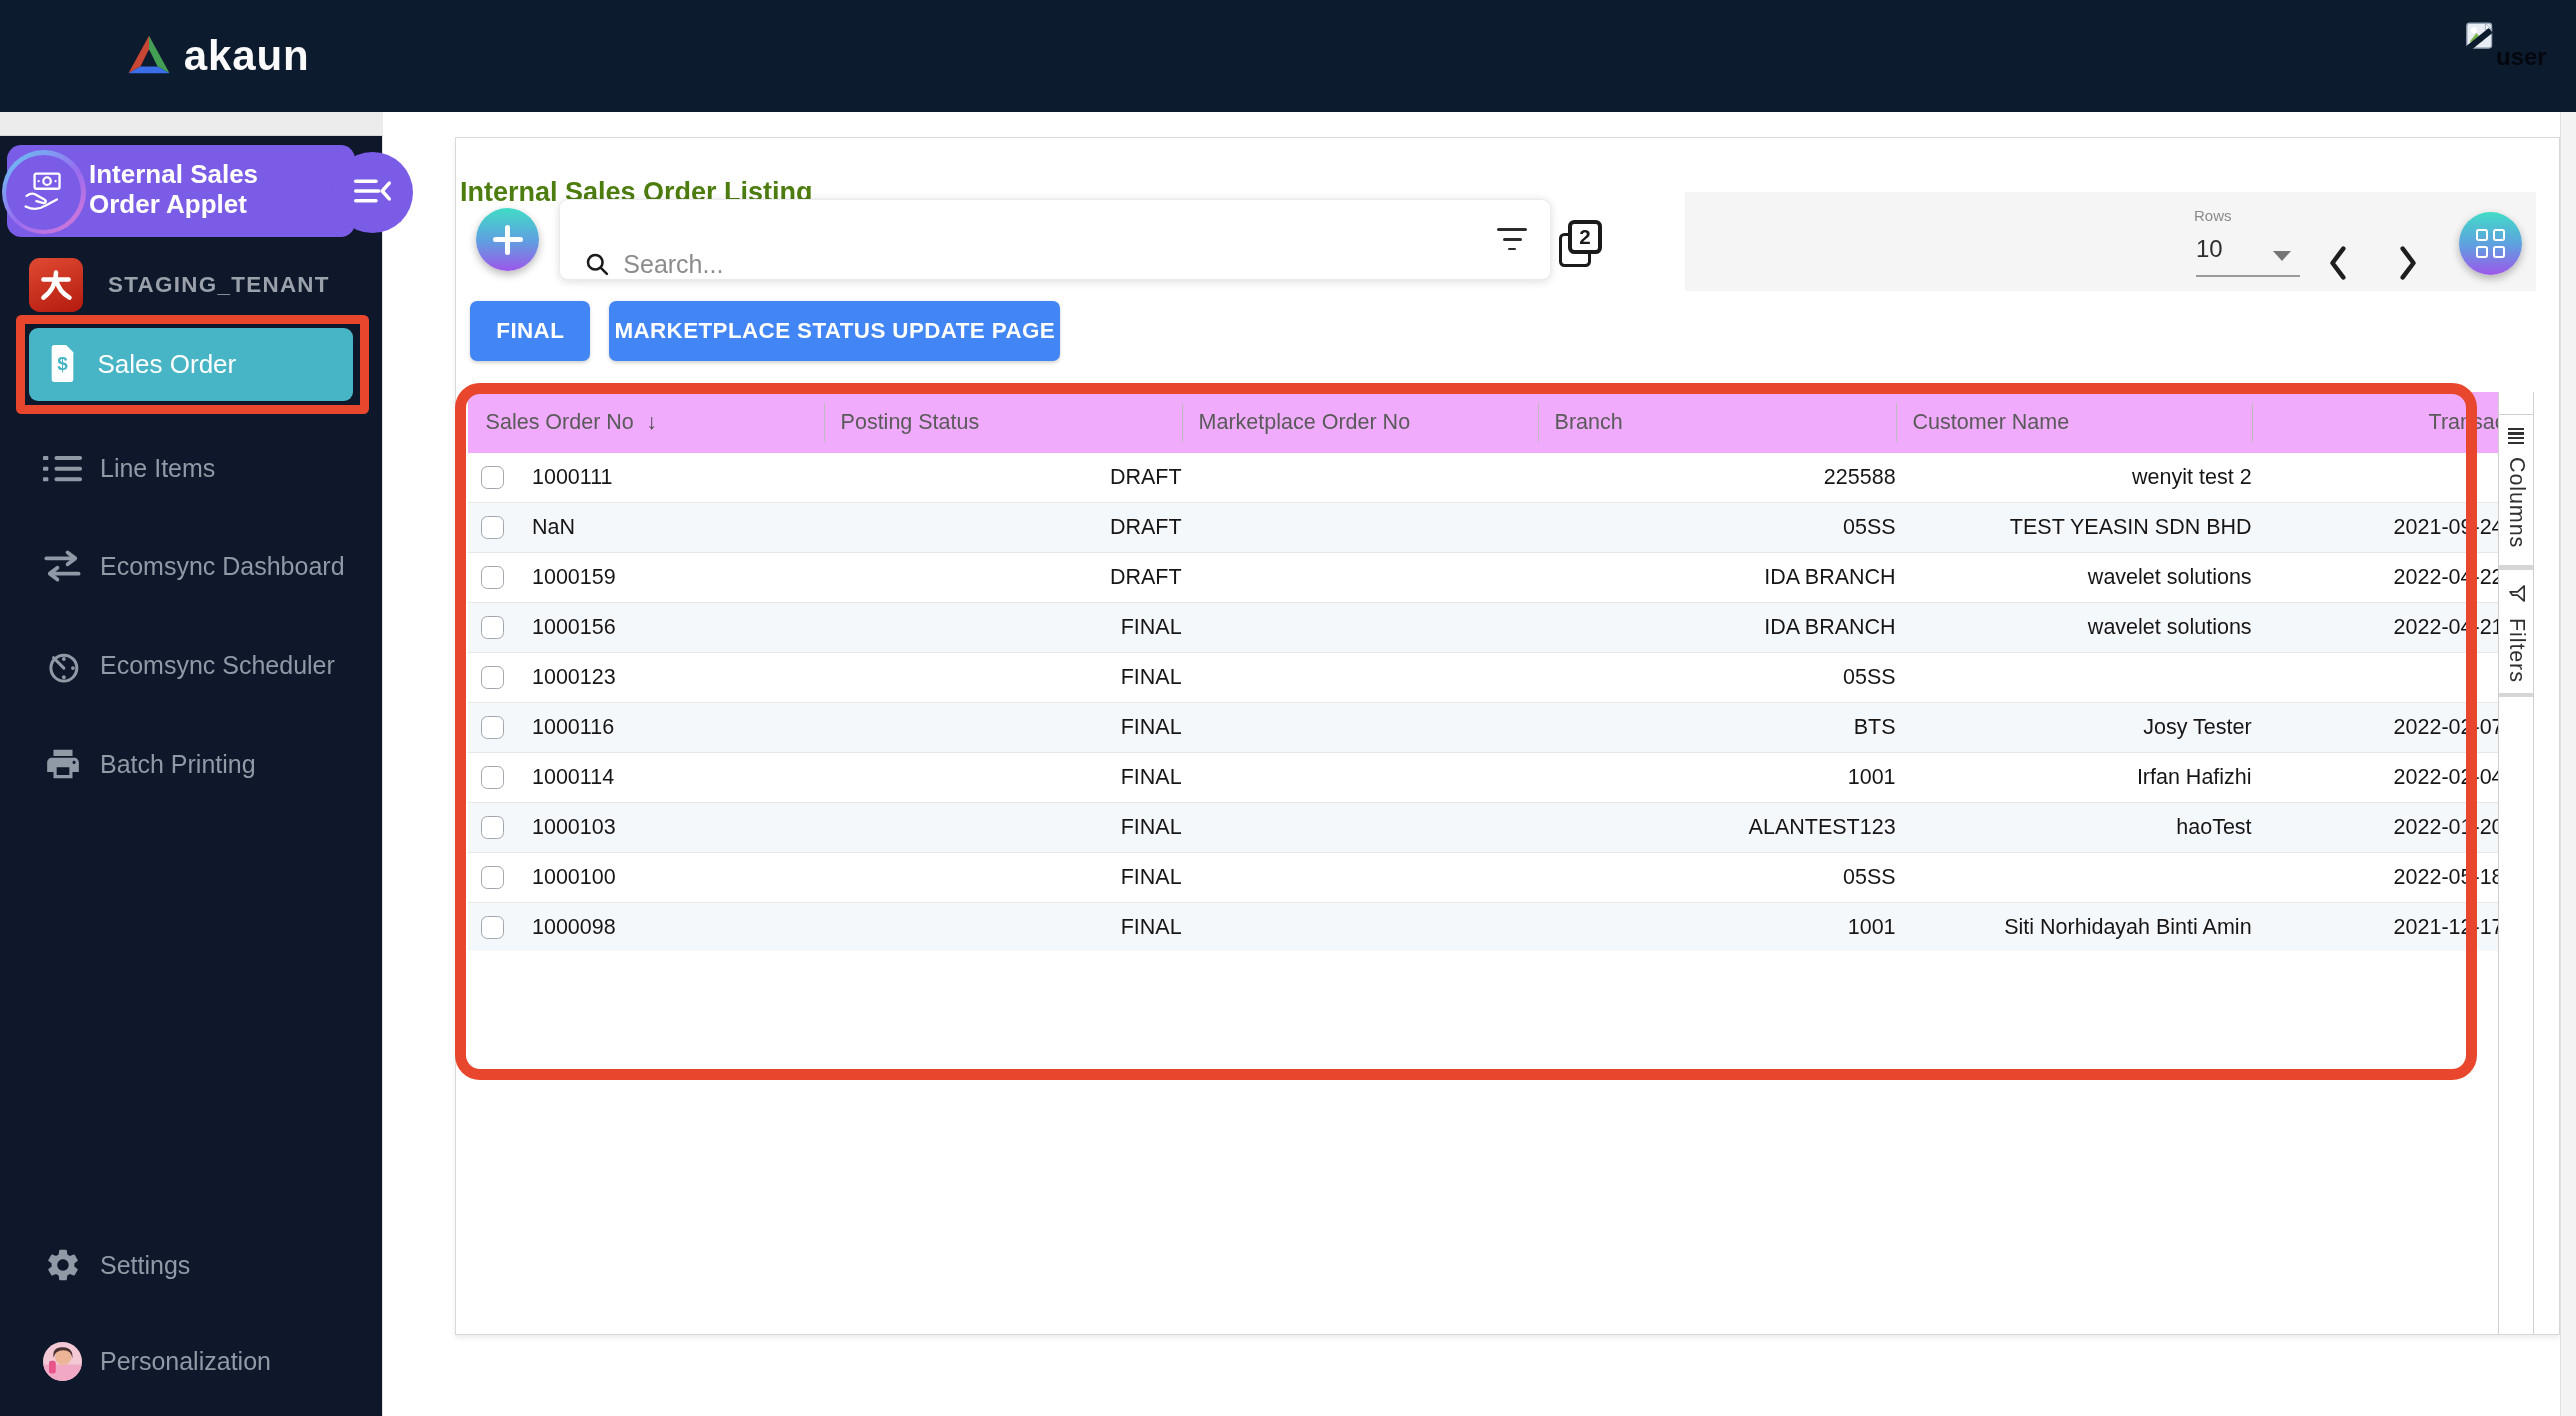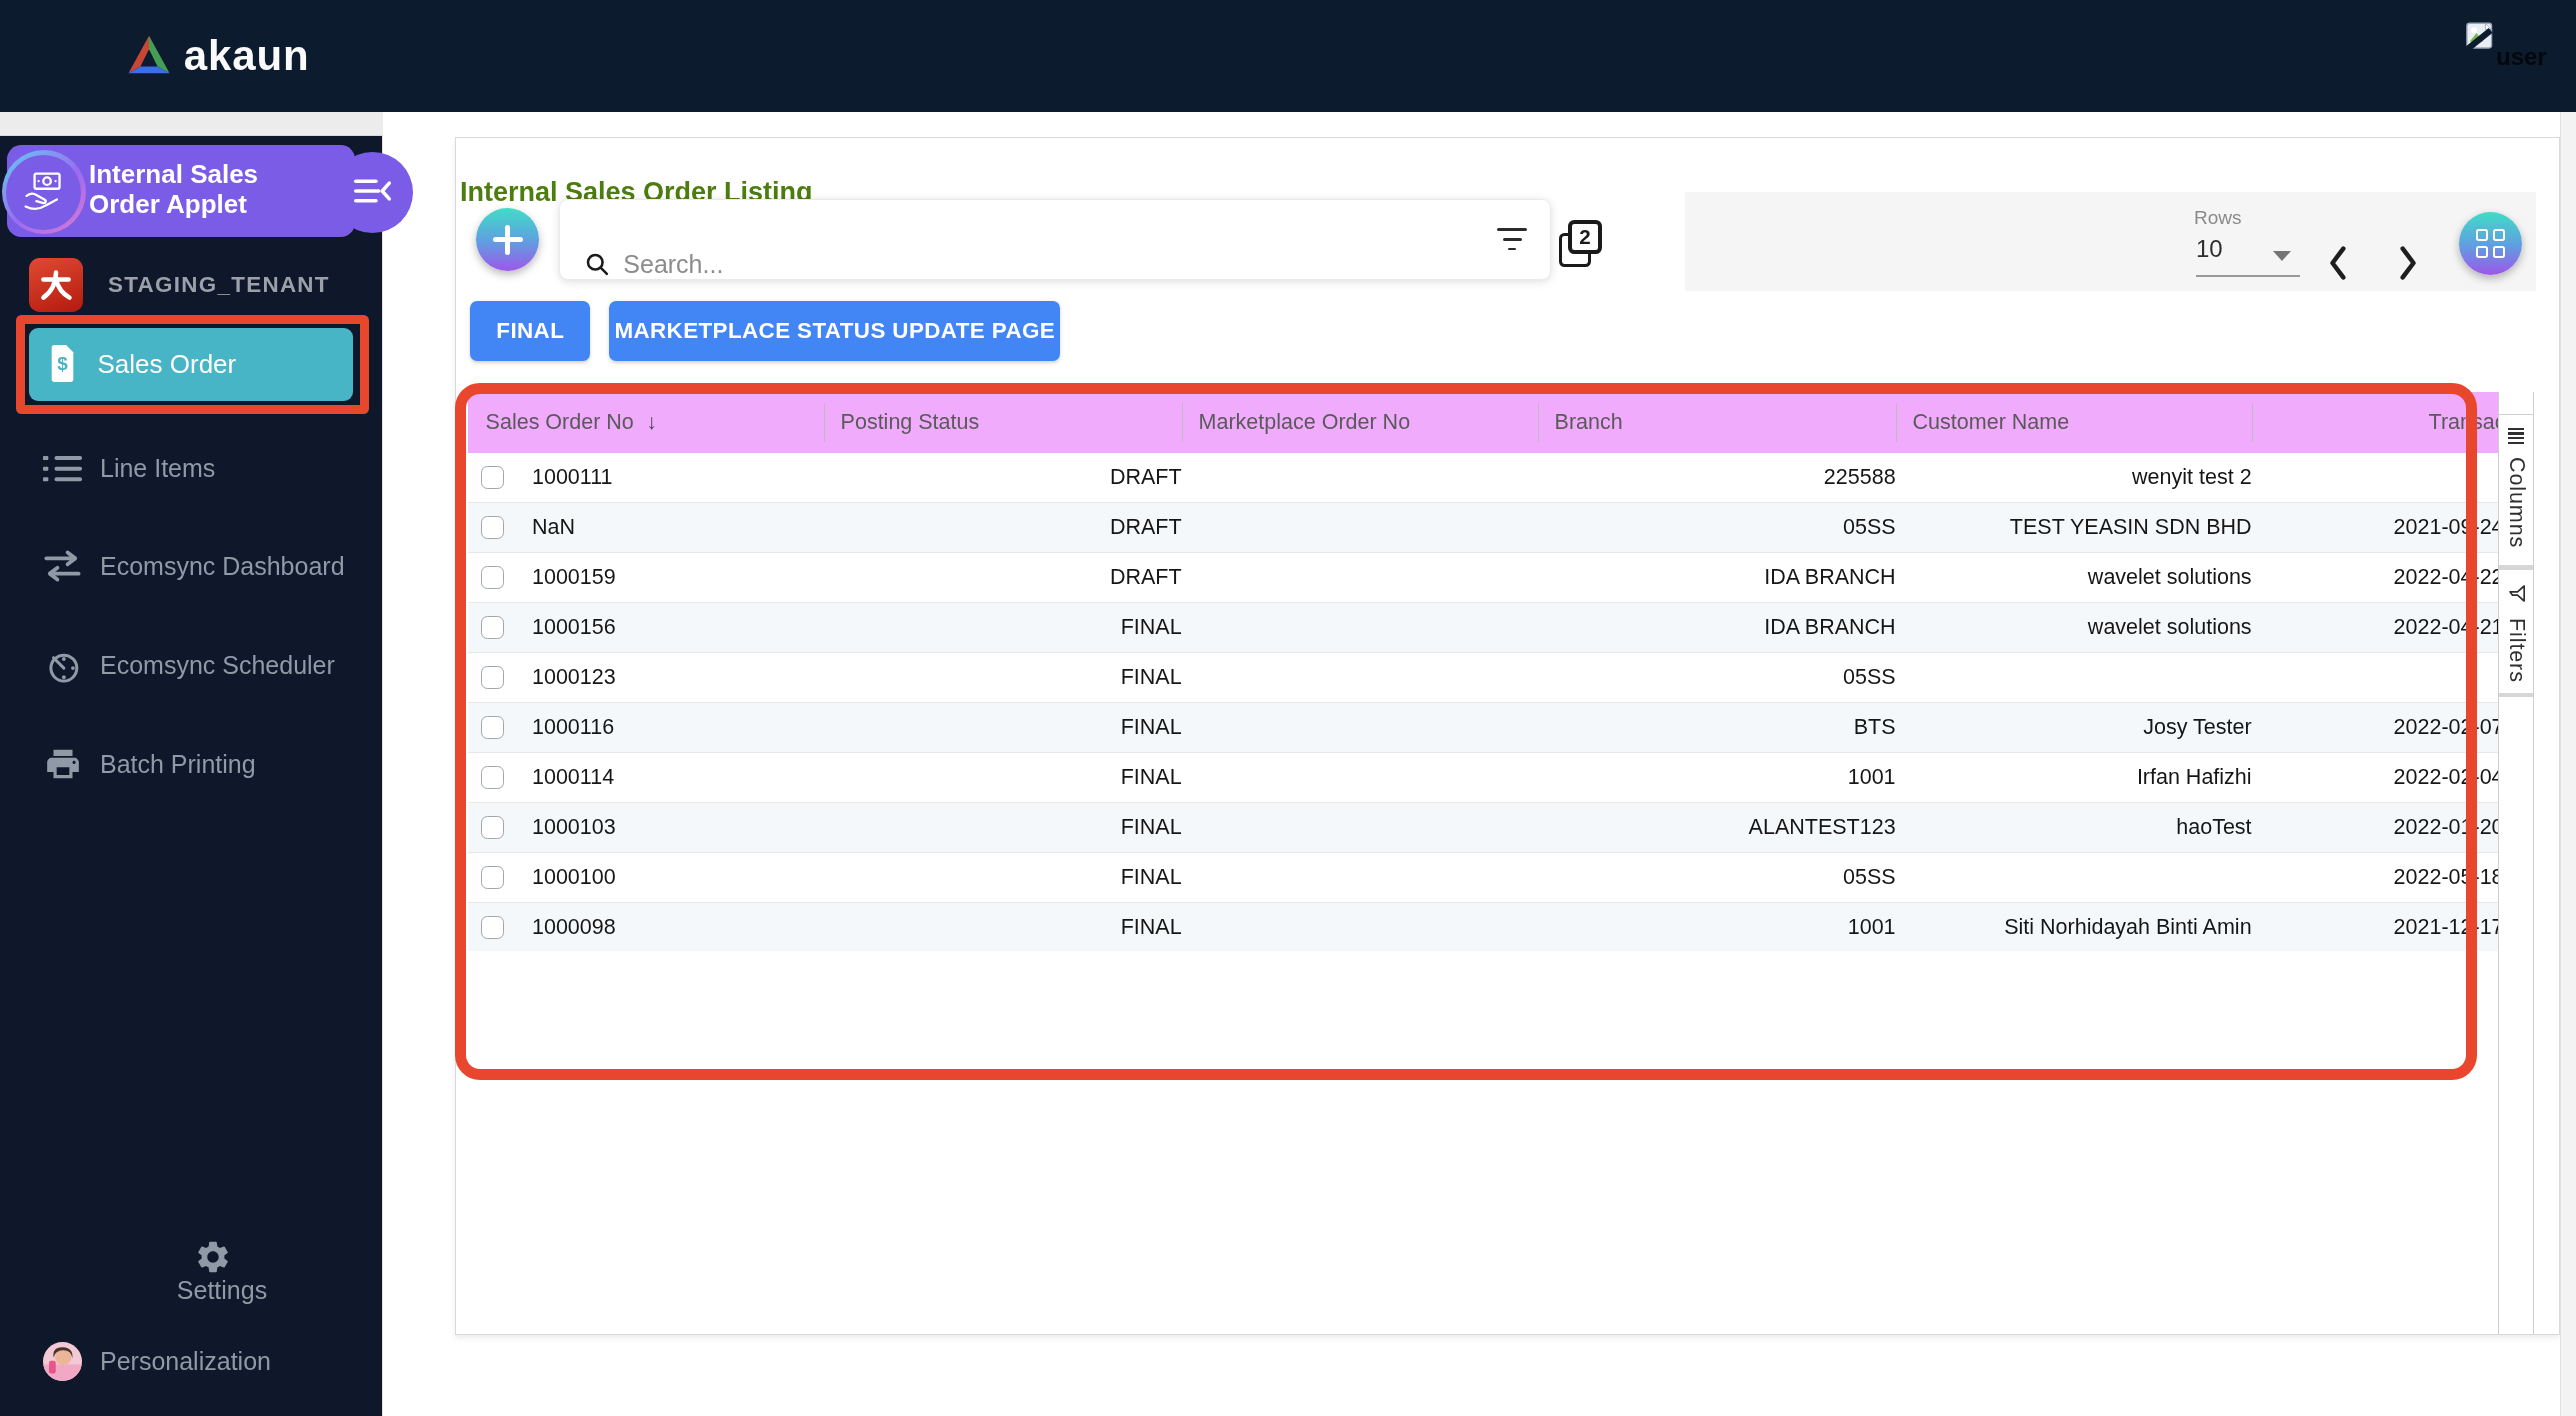--- a/index.html
+++ b/index.html
@@ -45,21 +45,21 @@
   .search-input { flex:1; border:none; outline:none; font-size:25px; color:#333; font-family:"Liberation Sans", sans-serif; background:transparent; }
   .search-input::placeholder { color:#8c8c8c; }
   .filter-lines { position:absolute; right:23px; top:28px; width:30px; height:25px; cursor:pointer; }
   .filter-lines span { display:block; background:#2b2b2b; height:2.7px; border-radius:1.8px; margin:0 auto 7.2px auto; }
   .filter-lines .l1{ width:30px; } .filter-lines .l2{ width:19px; } .filter-lines .l3{ width:8px; }
   .pages-icon { position:absolute; left:1103px; top:82px; width:43px; height:47px; cursor:pointer; }
   .pages-back { position:absolute; left:0; bottom:0; width:32px; height:34px; border:3.6px solid #1a1a1a; border-radius:5.4px; }
   .pages-front { position:absolute; right:0; top:0; width:34px; height:34px; border:4.5px solid #1a1a1a; border-radius:6.3px; background:#fff;
     display:flex; align-items:center; justify-content:center; font-size:20.6px; font-weight:700; color:#1a1a1a; }
   .gray-strip { position:absolute; left:1229px; top:54px; width:851px; height:99px; background:#f5f5f5; }
-  .rows-label { position:absolute; left:509px; top:15px; font-size:19px; color:#8a8a8a; }
+  .rows-label { position:absolute; left:509px; top:15px; font-size:15px; color:#8a8a8a; }
   .rows-value { position:absolute; left:511px; top:43px; font-size:24px; color:#2e2e2e; cursor:pointer; }
   .rows-caret { position:absolute; left:588px; top:59px; width:0; height:0; border-left:9px solid transparent; border-right:9px solid transparent; border-top:10.7px solid #757575; cursor:pointer; }
   .rows-underline { position:absolute; left:511px; top:83px; width:104px; height:1.8px; background:#9a9a9a; }
   .pg-prev { position:absolute; left:642px; top:53px; cursor:pointer; }
   .pg-next { position:absolute; left:714px; top:53px; cursor:pointer; }
   .grid-btn { position:absolute; left:774px; top:20px; width:63px; height:63px; border-radius:50%;
     background:linear-gradient(180deg,#41dcc6 0%,#5fa0e0 52%,#9d57ea 100%); box-shadow:0 3.6px 8px rgba(0,0,0,0.28);
     display:flex; align-items:center; justify-content:center; cursor:pointer; }
   .grid-ic { display:grid; grid-template-columns:12.5px 12.5px; grid-template-rows:12.5px 12.5px; gap:4.5px; }
   .grid-ic span { border:2.7px solid #fff; border-radius:2.7px; }
@@ -237,21 +237,21 @@
 
     <div class="nav-item" style="top:601px;">
       <span class="ic">
         <svg width="38" height="38" viewBox="0 0 24 24">
           <path fill="#8f9aa6" d="M19 8H5c-1.66 0-3 1.34-3 3v6h4v4h12v-4h4v-6c0-1.66-1.34-3-3-3zm-3 11H8v-5h8v5zm3-7c-.55 0-1-.45-1-1s.45-1 1-1 1 .45 1 1-.45 1-1 1zm-1-9H6v4h12V3z"></path>
         </svg>
       </span>
       <span class="label">Batch Printing</span>
     </div>
 
-    <div class="nav-item" style="top:1102px;flex-direction:column;">
+    <div class="nav-item" style="top:1102px;">
       <span class="ic">
         <svg width="38" height="38" viewBox="0 0 24 24">
           <path fill="#8f9aa6" d="M19.14 12.94c.04-.3.06-.61.06-.94 0-.32-.02-.64-.07-.94l2.03-1.58c.18-.14.23-.41.12-.61l-1.92-3.32c-.12-.22-.37-.29-.59-.22l-2.39.96c-.5-.38-1.03-.7-1.62-.94L14.4 2.81c-.04-.24-.24-.41-.48-.41h-3.84c-.24 0-.43.17-.47.41L9.25 5.35c-.59.24-1.13.57-1.62.94l-2.39-.96c-.22-.08-.47 0-.59.22L2.74 8.87c-.12.21-.08.47.12.61l2.03 1.58c-.05.3-.09.63-.09.94s.02.64.07.94l-2.03 1.58c-.18.14-.23.41-.12.61l1.92 3.32c.12.22.37.29.59.22l2.39-.96c.5.38 1.03.7 1.62.94l.36 2.54c.05.24.24.41.48.41h3.84c.24 0 .44-.17.47-.41l.36-2.54c.59-.24 1.13-.56 1.62-.94l2.39.96c.22.08.47 0 .59-.22l1.92-3.32c.12-.22.07-.47-.12-.61l-2.01-1.58zM12 15.6c-1.98 0-3.6-1.62-3.6-3.6s1.62-3.6 3.6-3.6 3.6 1.62 3.6 3.6-1.62 3.6-3.6 3.6z"></path>
         </svg>
       </span>
       <span class="label">Settings</span>
     </div>
 
     <div class="nav-item" style="top:1198px;align-items:center;">
       <span class="ic">

